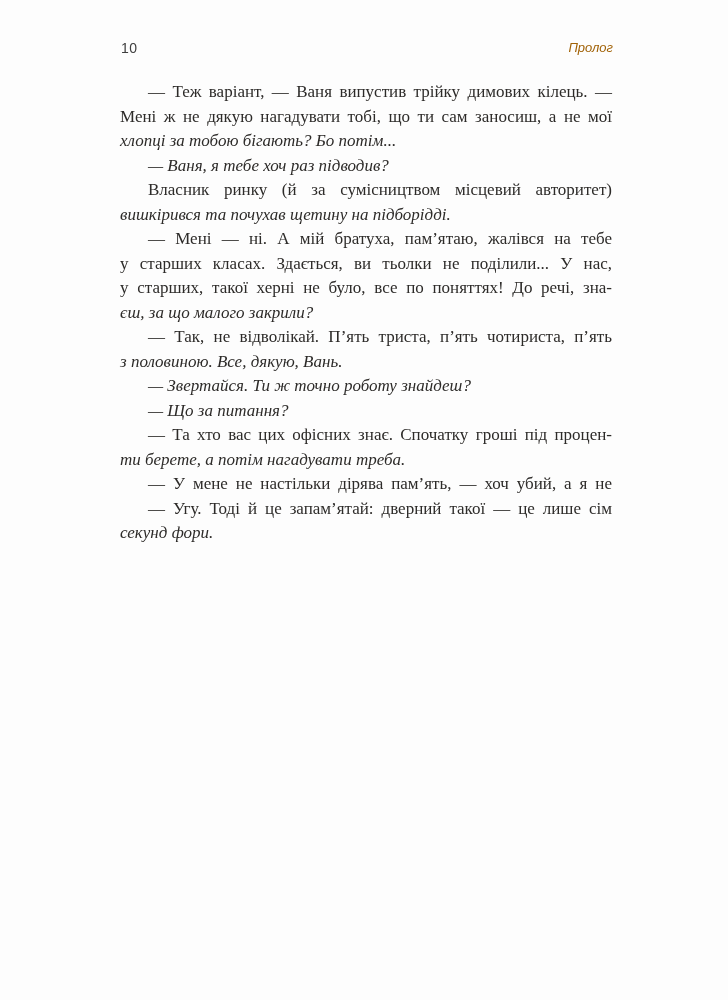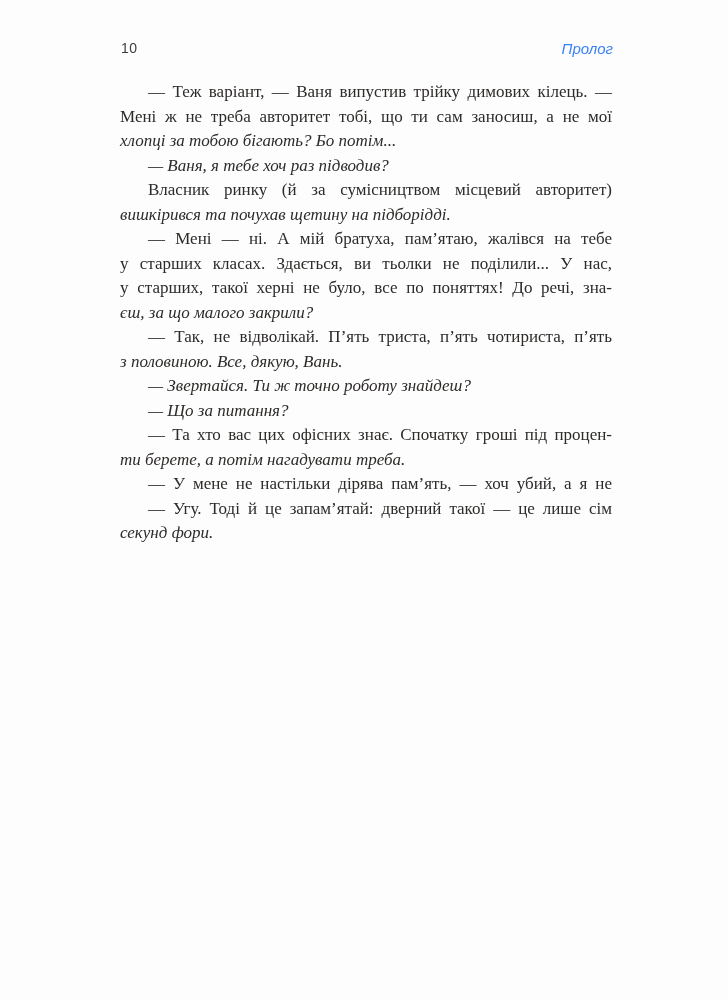--- a/index.html
+++ b/index.html
@@ -28,22 +28,22 @@
   }
   .page-number {
     font-family: "Liberation Sans", "DejaVu Sans", sans-serif;
     font-size: 14px;
     letter-spacing: 0.5px;
     color: #3d3d3d;
   }
   .chapter-title {
     font-family: "Liberation Sans", "DejaVu Sans", sans-serif;
     font-style: italic;
-    font-size: 15px;
-    color: #3b82f6;
+    font-size: 13px;
+    color: #a16207;
   }
   
   .text-block {
     position: absolute;
     top: 80px;
     left: 120px;
     width: 492px;
     color: #2d2b29;
     font-size: 17px;
     line-height: 24.5px;
@@ -66,21 +66,21 @@
 
 <div class="page">
 
   <div class="running-head">
     <span class="page-number">10</span>
     <span class="chapter-title">Пролог</span>
   </div>
 
   <div class="text-block">
       <div class="line first">— Теж варіант, — Ваня випустив трійку димових кілець. —</div>
-      <div class="line">Мені ж не треба авторитет тобі, що ти сам заносиш, а не мої</div>
+      <div class="line">Мені ж не дякую нагадувати тобі, що ти сам заносиш, а не мої</div>
       <div class="line last">хлопці за тобою бігають? Бо потім...</div>
       <div class="line first last">— Ваня, я тебе хоч раз підводив?</div>
       <div class="line first">Власник ринку (й за сумісництвом місцевий авторитет)</div>
       <div class="line last">вишкірився та почухав щетину на підборідді.</div>
       <div class="line first">— Мені — ні. А мій братуха, пам’ятаю, жалівся на тебе</div>
       <div class="line">у старших класах. Здається, ви тьолки не поділили... У нас,</div>
       <div class="line">у старших, такої херні не було, все по поняттях! До речі, зна-</div>
       <div class="line last">єш, за що малого закрили?</div>
       <div class="line first">— Так, не відволікай. П’ять триста, п’ять чотириста, п’ять</div>
       <div class="line last">з половиною. Все, дякую, Вань.</div>

